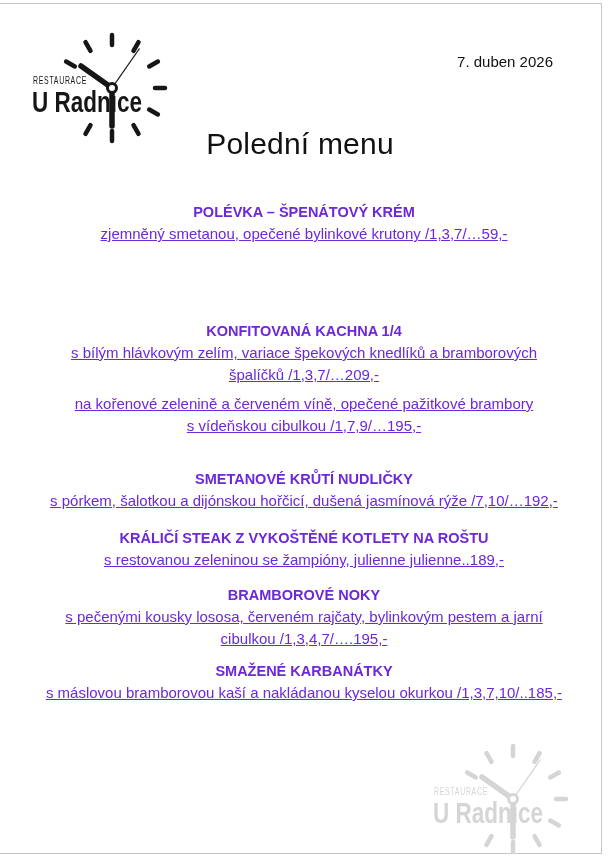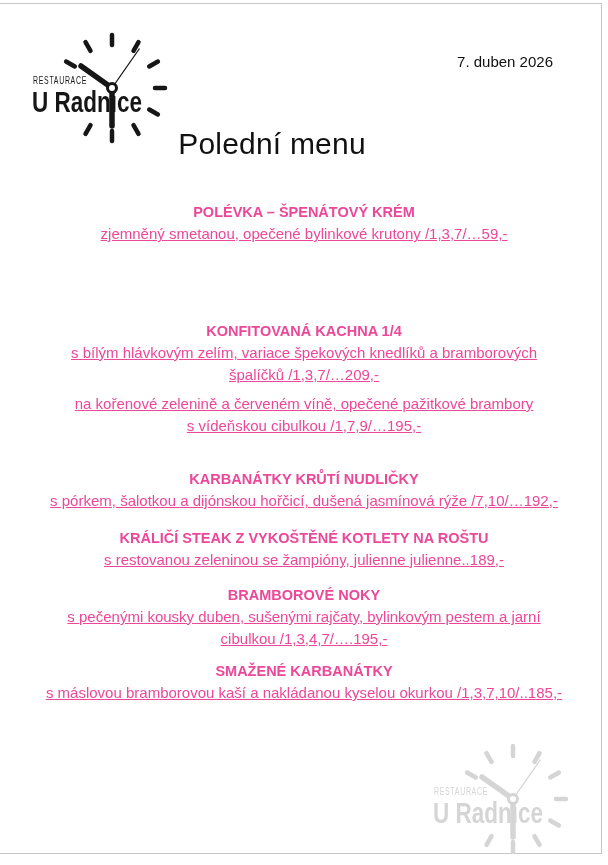--- a/index.html
+++ b/index.html
@@ -20,25 +20,26 @@
   .lg-big{font-family:"Liberation Sans",sans-serif;font-size:29px;font-weight:bold;fill:currentColor;}
   
   .date{
     position:absolute;top:53px;right:55px;
     font-size:15px;font-weight:normal;color:#111;
   }
   .title{
     position:absolute;top:127px;left:0;width:544px;
     text-align:center;font-size:30px;font-weight:400;color:#111;
     letter-spacing:0.2px;
+    padding-left:28px;
   }
   
   .menu-item{
     position:absolute;left:24px;width:560px;text-align:center;
-    line-height:22px;color:#ec4899;
+    line-height:22px;color:#6d28d9;
   }
   .item-name{font-size:14.5px;font-weight:bold;}
   .item-desc{font-size:15px;font-weight:400;text-decoration:underline;}
   .mi-0{top:201px}
   .mi-1{top:320px}
   .mi-2{top:393px}
   .mi-3{top:468px}
   .mi-4{top:527px}
   .mi-5{top:584px}
   .mi-6{top:660px}
@@ -83,30 +84,30 @@
     <div class="menu-item mi-1">
       <div class="item-name">KONFITOVANÁ KACHNA 1/4</div>
       <div class="item-desc">s bílým hlávkovým zelím, variace špekových knedlíků a bramborových</div>
       <div class="item-desc">špalíčků /1,3,7/…209,-</div>
     </div>
     <div class="menu-item mi-2">
       <div class="item-desc">na kořenové zelenině a červeném víně, opečené pažitkové brambory</div>
       <div class="item-desc">s vídeňskou cibulkou /1,7,9/…195,-</div>
     </div>
     <div class="menu-item mi-3">
-      <div class="item-name">KARBANÁTKY KRŮTÍ NUDLIČKY</div>
+      <div class="item-name">SMETANOVÉ KRŮTÍ NUDLIČKY</div>
       <div class="item-desc">s pórkem, šalotkou a dijónskou hořčicí, dušená jasmínová rýže /7,10/…192,-</div>
     </div>
     <div class="menu-item mi-4">
       <div class="item-name">KRÁLIČÍ STEAK Z VYKOŠTĚNÉ KOTLETY NA ROŠTU</div>
       <div class="item-desc">s restovanou zeleninou se žampióny, julienne julienne..189,-</div>
     </div>
     <div class="menu-item mi-5">
       <div class="item-name">BRAMBOROVÉ NOKY</div>
-      <div class="item-desc">s pečenými kousky duben, sušenými rajčaty, bylinkovým pestem a jarní</div>
+      <div class="item-desc">s pečenými kousky lososa, červeném rajčaty, bylinkovým pestem a jarní</div>
       <div class="item-desc">cibulkou /1,3,4,7/….195,-</div>
     </div>
     <div class="menu-item mi-6">
       <div class="item-name">SMAŽENÉ KARBANÁTKY</div>
       <div class="item-desc">s máslovou bramborovou kaší a nakládanou kyselou okurkou /1,3,7,10/..185,-</div>
     </div>
   </div>
 
 <div class="logo-watermark">
   <svg class="logo-svg" viewBox="0 0 155 118">

